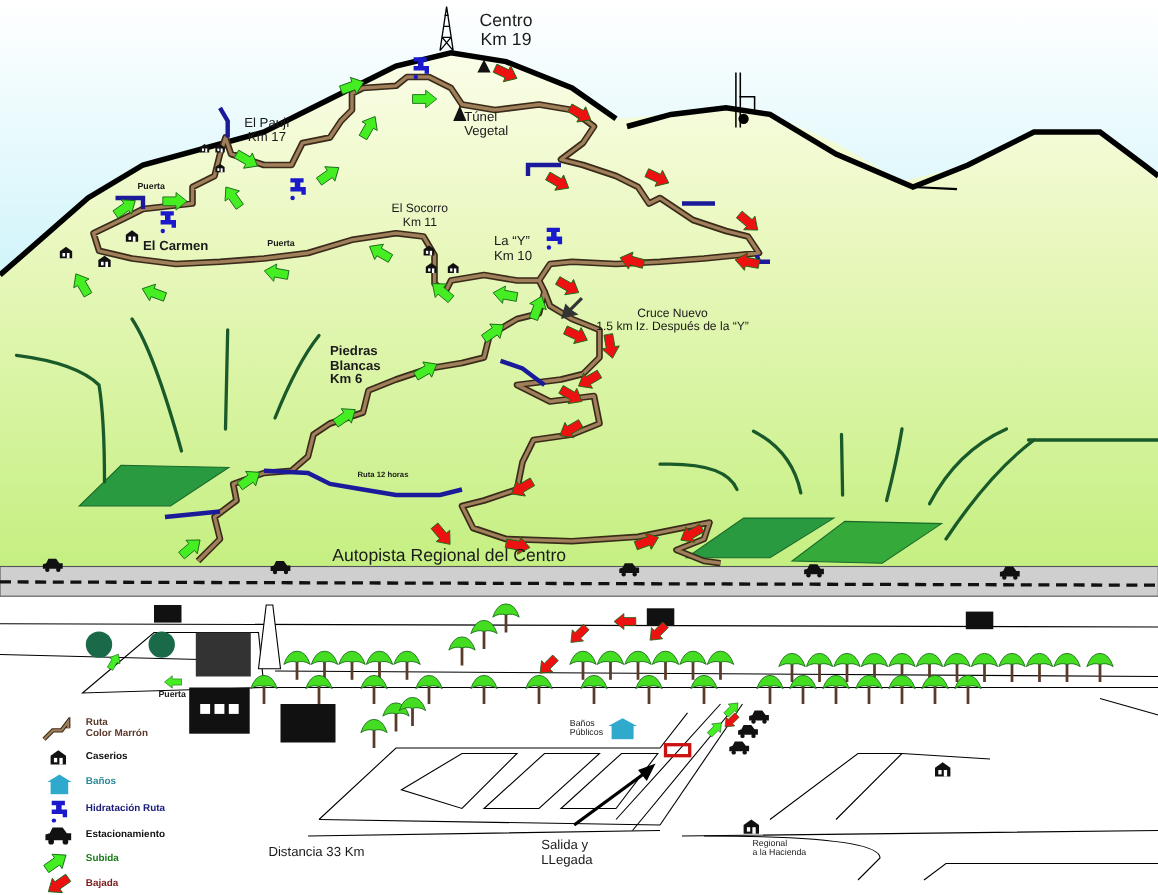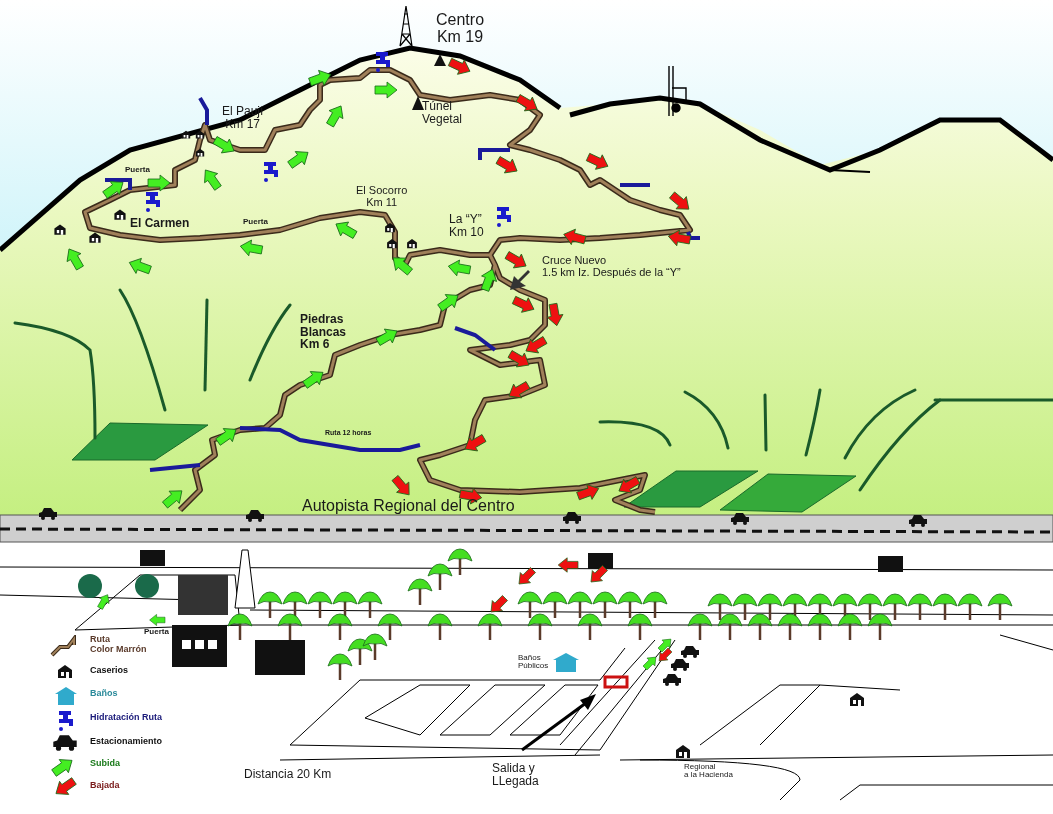--- a/index.html
+++ b/index.html
@@ -4,21 +4,21 @@
 <style>
   html,body{margin:0;padding:0;background:#fff;}
   body{width:1053px;height:814px;position:relative;overflow:hidden;font-family:"Liberation Sans",sans-serif;}
   #map{position:absolute;left:0;top:0;width:1053px;height:814px;}
   .lbl{position:absolute;color:#1a1a1a;font-family:"Liberation Sans",sans-serif;line-height:1.05;white-space:nowrap;}
   .big{font-size:16px;}
   .mid{font-size:12px;}
   .sm{font-size:11px;}
   .xs{font-size:8px;font-weight:bold;}
   .legend{position:absolute;left:30px;top:635px;width:160px;}
-  .leg-row{position:absolute;left:12px;width:170px;height:22px;}
+  .leg-row{position:absolute;left:0;width:170px;height:22px;margin-top:17px;}
   .leg-icon{position:absolute;left:8px;top:0;width:30px;height:22px;}
   .leg-text{position:absolute;left:48px;top:4px;font-size:9px;font-weight:bold;font-family:"Liberation Sans",sans-serif;line-height:1.1;}
 </style>
 </head>
 <body>
 
 <svg id="map" viewBox="0 0 1053 814" xmlns="http://www.w3.org/2000/svg">
   <defs>
     <linearGradient id="skyg" x1="0" y1="0" x2="0" y2="1">
       <stop offset="0" stop-color="#ffffff"></stop>
@@ -302,21 +302,21 @@
 <div class="lbl xs" style="left:243px;top:218px;">Puerta</div>
 <div class="lbl xs" style="left:144px;top:628px;">Puerta</div>
 <div class="lbl sm" style="left:356px;top:185px;text-align:center;">
     <div>El  Socorro</div>
     <div>Km  11</div>
   </div>
 <div class="lbl mid" style="left:449px;top:213px;">
     <div>La “Y”</div>
     <div>Km 10</div>
   </div>
-<div class="lbl sm" style="left:542px;top:255px;">
+<div class="lbl sm" style="left:542px;top:280px;text-align:center;">
     <div>Cruce Nuevo</div>
     <div>1.5 km Iz. Después de la “Y”</div>
   </div>
 <div class="lbl mid" style="left:300px;top:313px;font-weight:bold;">
     <div>Piedras</div>
     <div>Blancas</div>
     <div>Km 6</div>
   </div>
 <div class="lbl xs" style="left:325px;top:429px;font-size:7px;">Ruta 12 horas</div>
 <div class="lbl big" style="left:302px;top:498px;">Autopista  Regional  del Centro</div>
@@ -325,21 +325,21 @@
     <div>Públicos</div>
   </div>
 <div class="lbl mid" style="left:492px;top:762px;">
     <div>Salida y</div>
     <div>LLegada</div>
   </div>
 <div class="lbl" style="left:684px;top:763px;font-size:8px;">
     <div>Regional</div>
     <div>a la Hacienda</div>
   </div>
-<div class="lbl mid" style="left:244px;top:768px;">Distancia  20 Km</div>
+<div class="lbl mid" style="left:244px;top:768px;">Distancia  33 Km</div>
 
 <div class="legend">
   <div class="leg-row" style="top:0px;">
     <svg class="leg-icon" viewBox="0 0 30 22">
         <path d="M2,20 L10,12 H18 L24,4 V10" fill="none" stroke="#3a2a1a" stroke-width="4"></path>
         <path d="M2,20 L10,12 H18 L24,4 V10" fill="none" stroke="#a0805a" stroke-width="2"></path>
       </svg>
     <div class="leg-text" style="top:0px;color:#5a3a2a;white-space:pre;">Ruta
 Color Marrón</div>
   </div>

